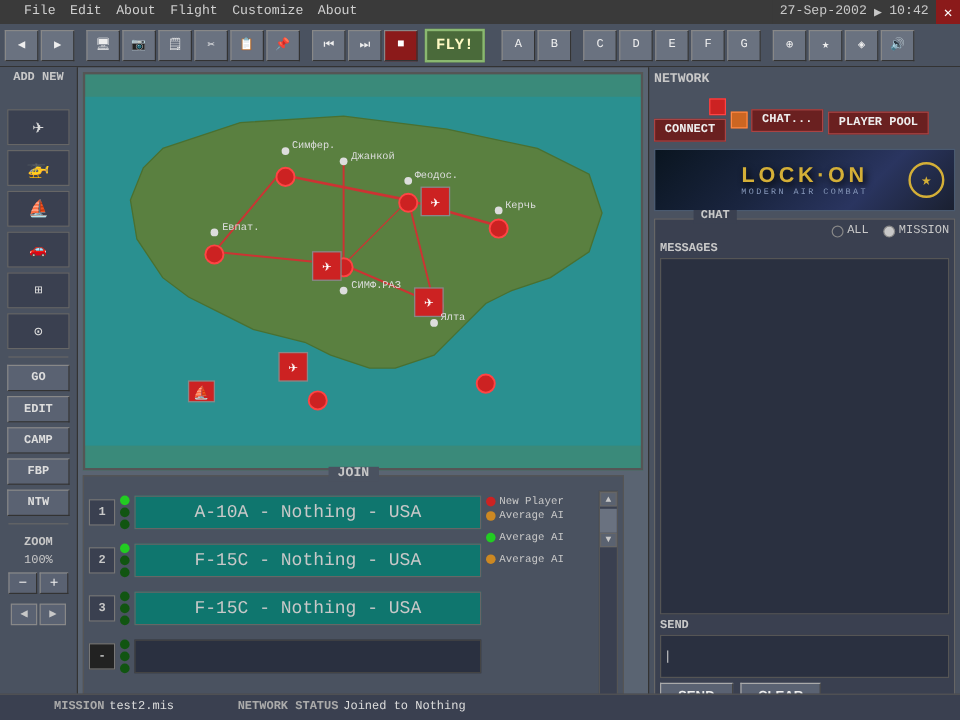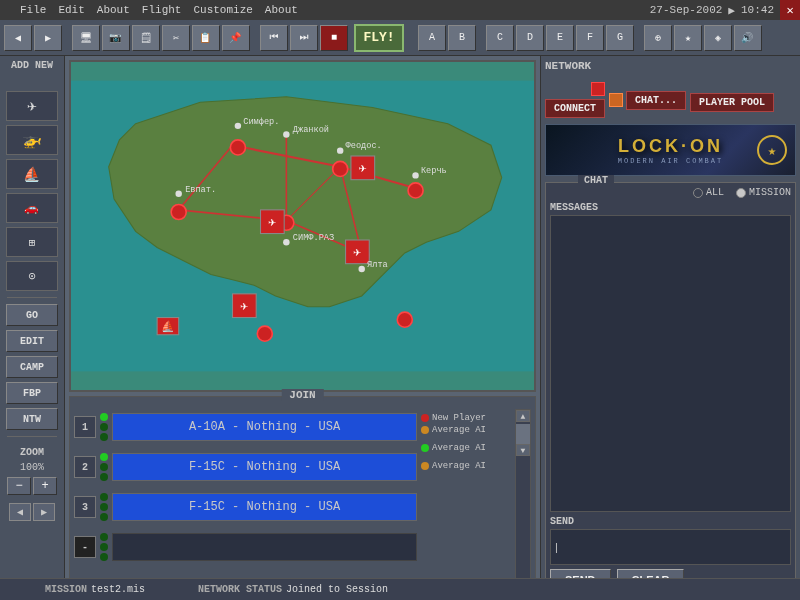--- a/index.html
+++ b/index.html
@@ -205,21 +205,21 @@
     #map-svg {
       width: 100%;
       height: 100%;
     }
 
     
     #join-section {
       height: 200px;
       background: #4a5260;
       border: 1px solid #555;
-      margin: 0 4px 4px 4px;
+      margin: 0 20px 4px 4px;
       position: relative;
     }
     #join-label {
       position: absolute;
       top: -8px;
       left: 50%;
       transform: translateX(-50%);
       background: #4a5260;
       padding: 0 8px;
       color: #c8c8c8;
@@ -265,24 +265,24 @@
       width: 8px;
       height: 8px;
       border-radius: 50%;
       background: #333;
     }
     .slot-light.green { background: #22cc22; }
     .slot-light.dark { background: #115511; }
     .slot-btn {
       flex: 1;
       height: 28px;
-      background: #1d4ed8;
+      background: #0f766e;
       border: 1px solid #666;
       color: #c8c8c8;
-      font-size: 12px;
+      font-size: 15px;
       display: flex;
       align-items: center;
       justify-content: center;
       cursor: pointer;
     }
     .slot-empty {
       flex: 1;
       height: 28px;
       background: #2a3040;
       border: 1px solid #444;
@@ -776,15 +776,15 @@
 
 </div>
 
 <div id="statusbar">
   <div class="status-item">
     <span class="status-key">MISSION</span>
     <span class="status-val">test2.mis</span>
   </div>
   <div class="status-item">
     <span class="status-key">NETWORK STATUS</span>
-    <span class="status-val">Joined to Session</span>
+    <span class="status-val">Joined to Nothing</span>
   </div>
 </div>
 
 </body></html>

